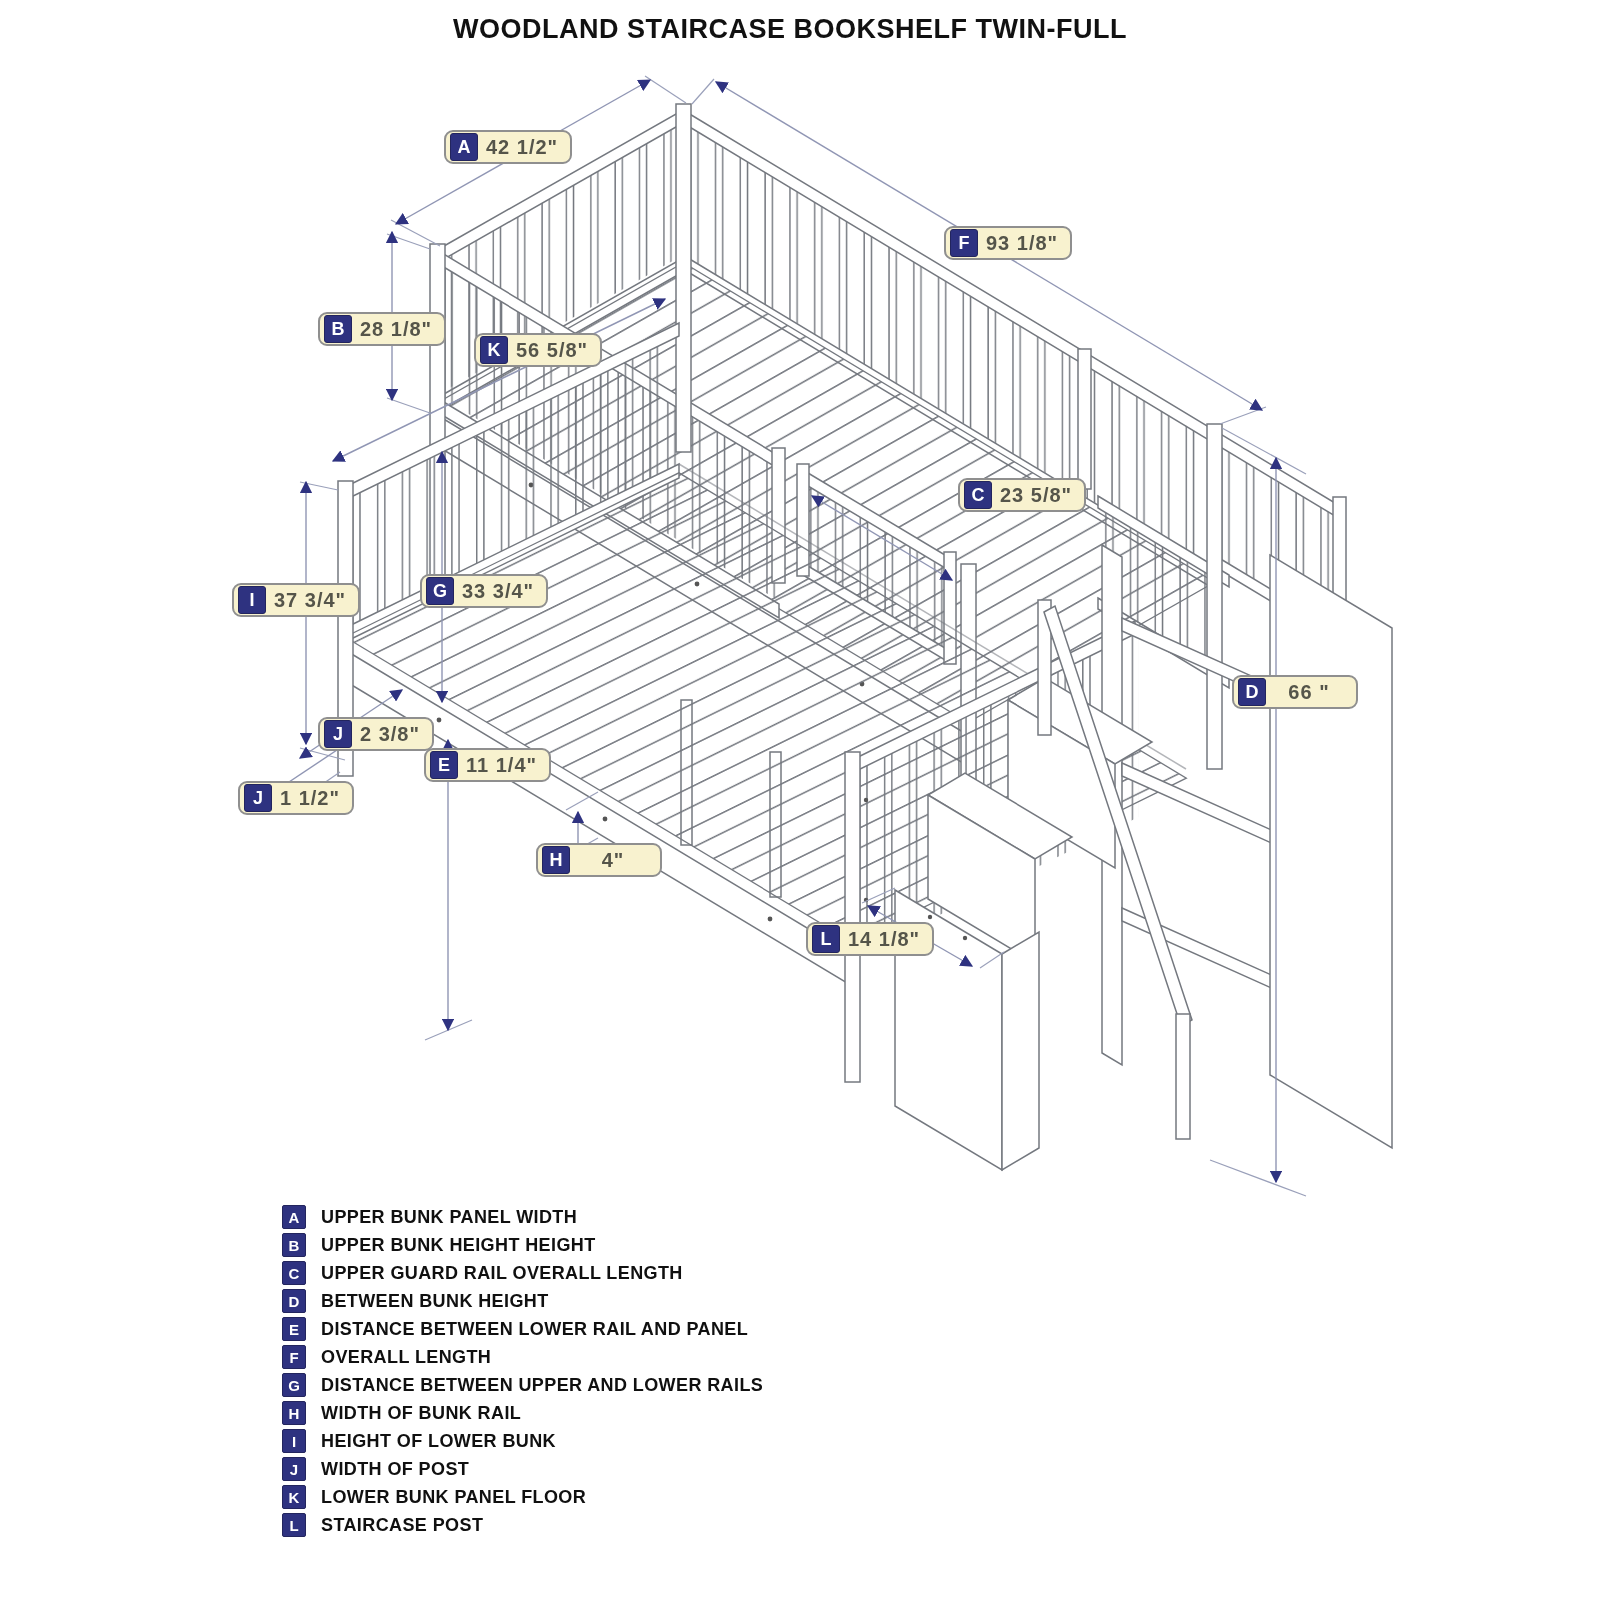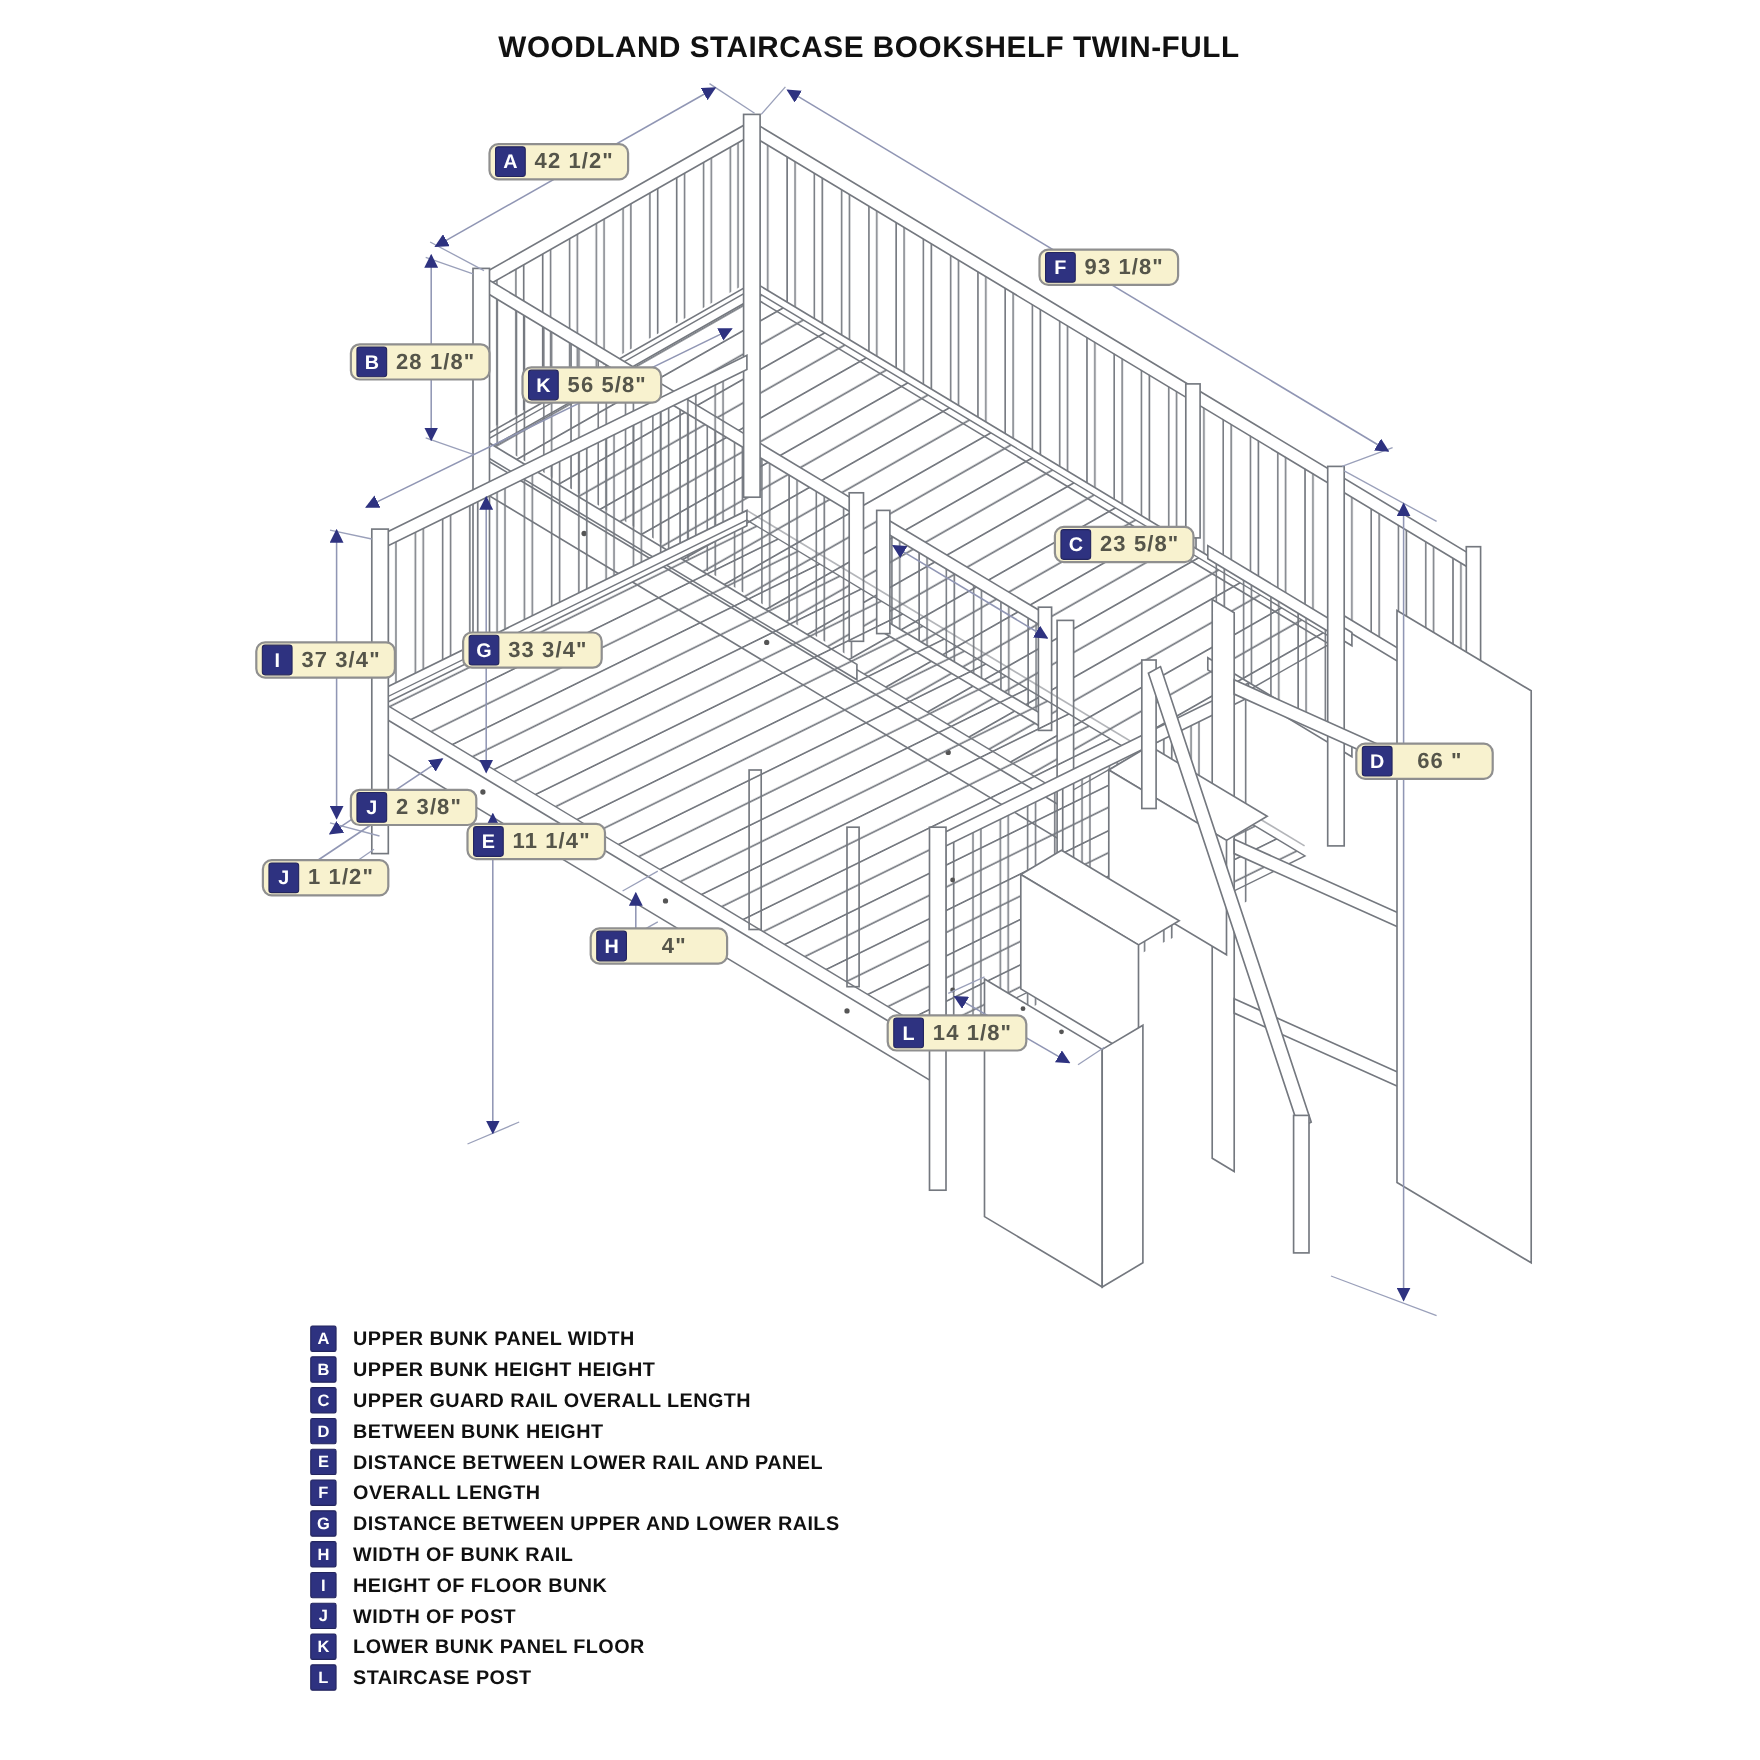--- a/index.html
+++ b/index.html
@@ -1,20 +1,20 @@
 <!DOCTYPE html>
 <html><head>
 <meta charset="utf-8">
 <style>
   html,body{margin:0;padding:0;background:#fff;}
   .page{position:relative;width:1600px;height:1600px;background:#fff;overflow:hidden;
         font-family:"Liberation Sans",sans-serif;}
   .diagram-svg{position:absolute;left:0;top:0;}
   .title{position:absolute;top:14px;left:0;width:1580px;text-align:center;
-         font-weight:bold;font-size:27px;color:#111;letter-spacing:.5px;margin-top:14px;}
+         font-weight:bold;font-size:27px;color:#111;letter-spacing:.5px;}
   
   .dim{position:absolute;display:flex;align-items:center;gap:8px;background:#f8f2cf;
        border:2px solid #8f8f8f;border-radius:9px;padding:2px 12px 2px 4px;height:34px;
        box-sizing:border-box;z-index:5;}
   .dim .badge{width:26px;height:26px;background:#2e3280;border:1px solid #23255e;color:#fff;
        font-weight:bold;font-size:18px;display:flex;align-items:center;justify-content:center;
        border-radius:3px;flex:0 0 auto;}
   .dim .val{font-weight:bold;font-size:20px;color:#55554a;white-space:nowrap;letter-spacing:1px;}
   .dim.wide .val{min-width:70px;text-align:center;}
   
@@ -305,21 +305,21 @@
     <div class="lrow">
       <span class="badge">G</span>
       <span class="txt">DISTANCE BETWEEN UPPER AND LOWER RAILS</span>
     </div>
     <div class="lrow">
       <span class="badge">H</span>
       <span class="txt">WIDTH OF BUNK RAIL</span>
     </div>
     <div class="lrow">
       <span class="badge">I</span>
-      <span class="txt">HEIGHT OF FLOOR BUNK</span>
+      <span class="txt">HEIGHT OF LOWER BUNK</span>
     </div>
     <div class="lrow">
       <span class="badge">J</span>
       <span class="txt">WIDTH OF POST</span>
     </div>
     <div class="lrow">
       <span class="badge">K</span>
       <span class="txt">LOWER BUNK PANEL FLOOR</span>
     </div>
     <div class="lrow">

